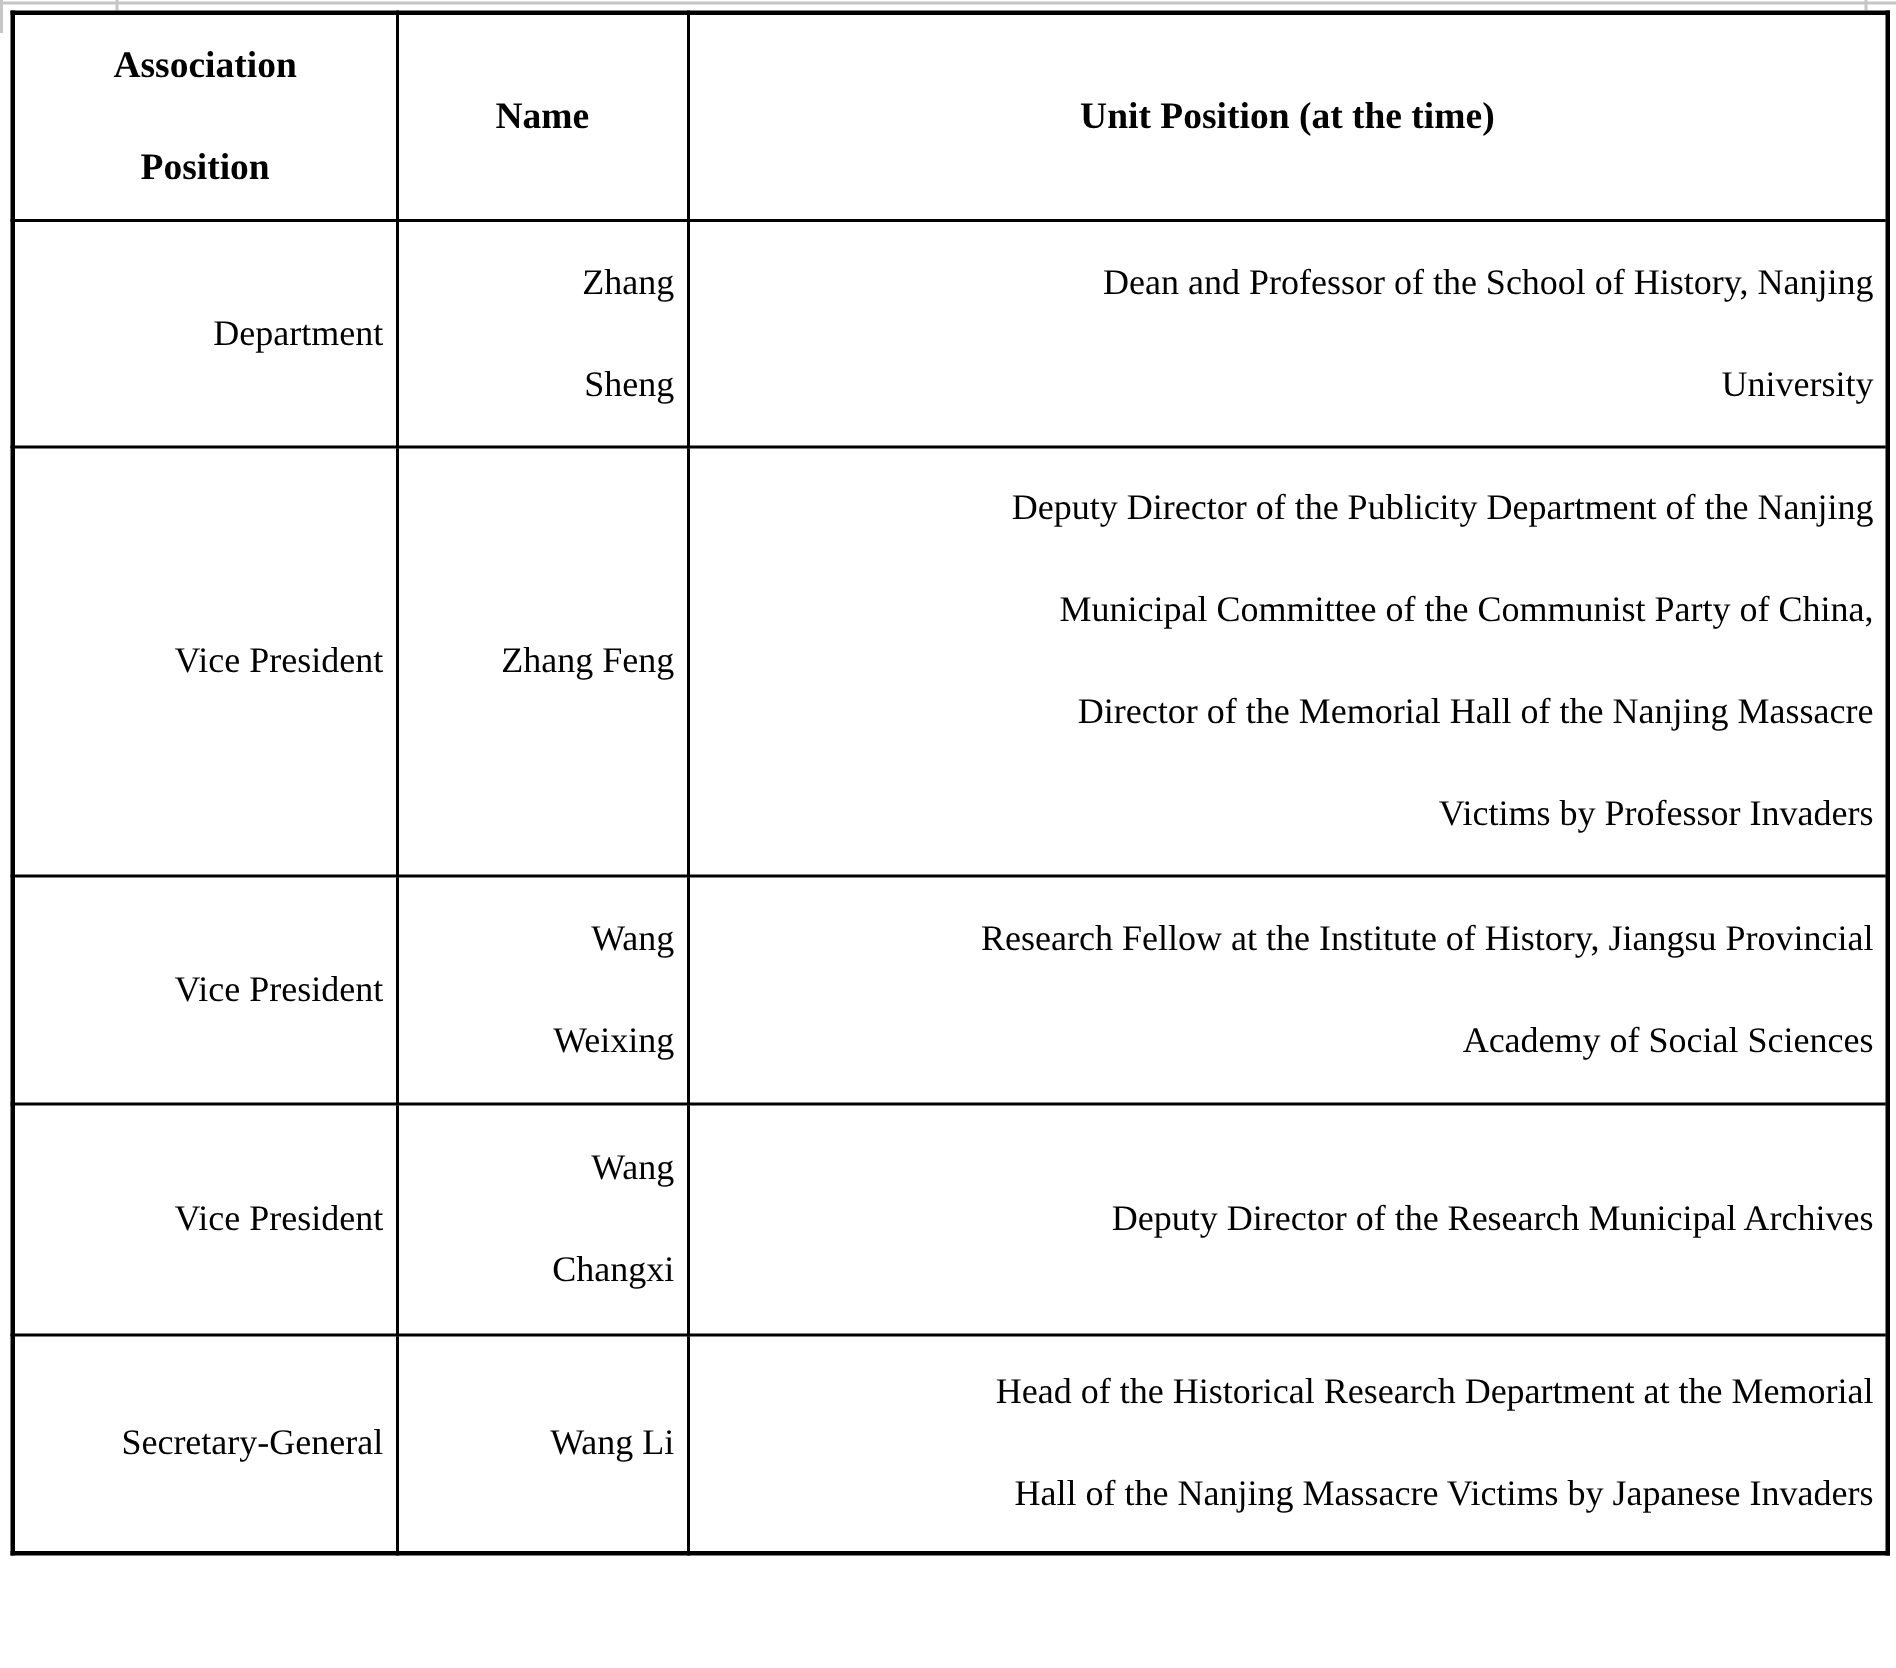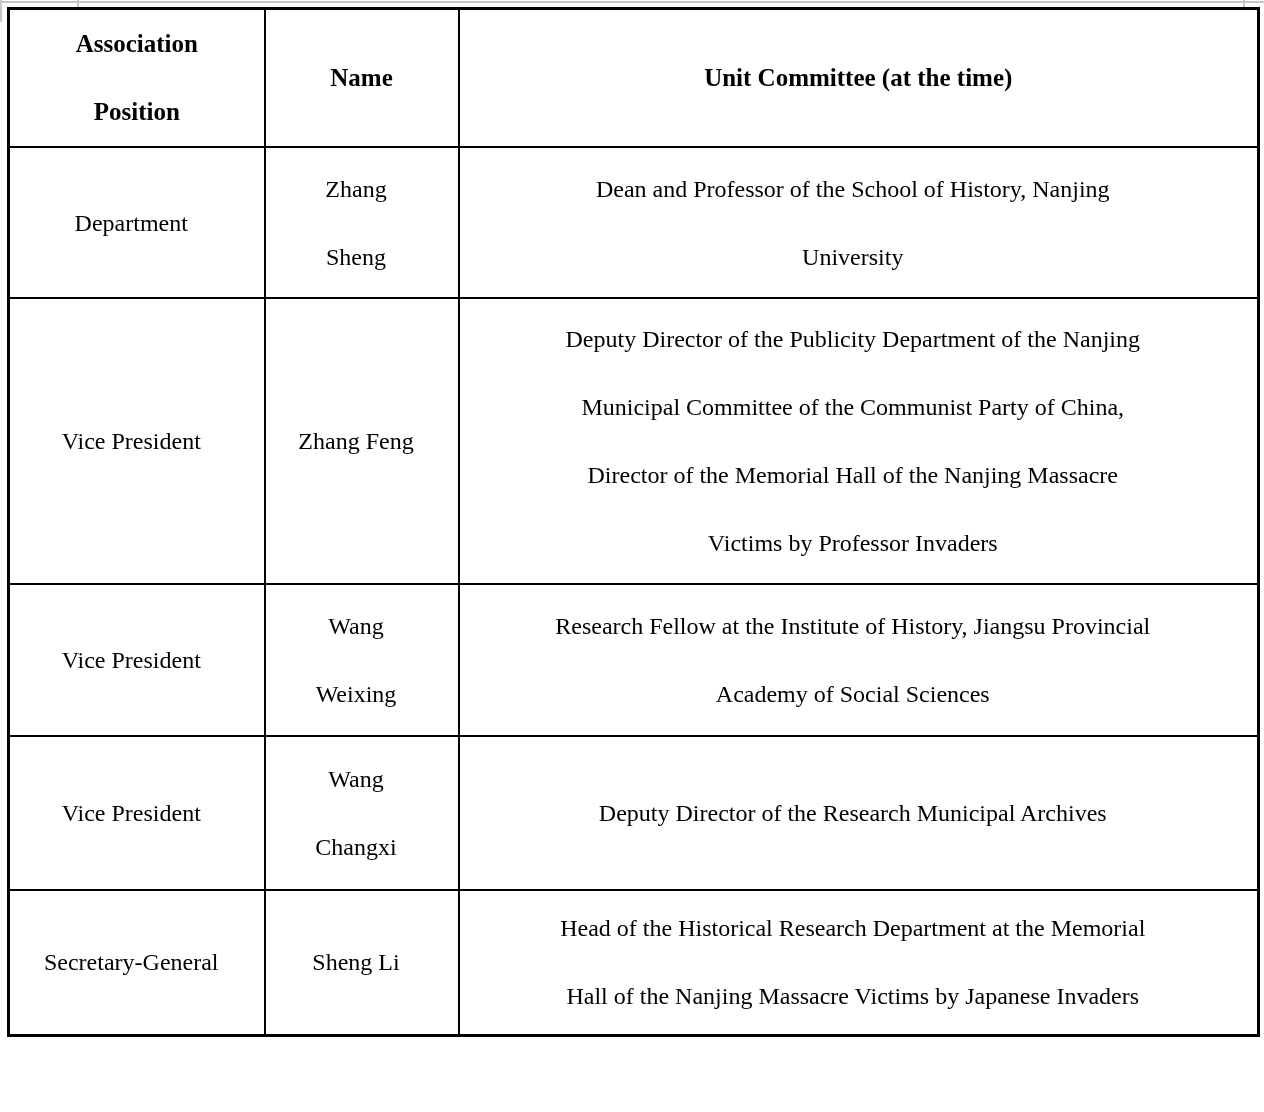--- a/index.html
+++ b/index.html
@@ -61,22 +61,22 @@
   tr.header-row th {
     font-weight: bold;
     font-size: 25px;
     line-height: 68px;
     text-align: center;
     padding: 0 6px;
   }
   tr.body-row td {
     font-size: 24px;
     line-height: 68px;
-    text-align: center;
-    padding: 0 24px 0 13px;
+    text-align: right;
+    padding: 0 8px 0 13px;
   }
   tr.row-1 { height: 151px; }
   tr.row-2 { height: 286px; }
   tr.row-3 { height: 152px; }
   tr.row-4 { height: 154px; }
   tr.row-5 { height: 145px; }
 </style>
 </head>
 <body>
 
@@ -93,21 +93,21 @@
         <col class="c2">
         <col class="c3">
     </colgroup>
 
     <tbody>
 
     <tr class="header-row">
       <th>Association
 Position</th>
       <th>Name</th>
-      <th>Unit Committee (at the time)</th>
+      <th>Unit Position (at the time)</th>
     </tr>
 
     <tr class="body-row row-1">
       <td>Department</td>
       <td>Zhang
 Sheng</td>
       <td>Dean and Professor of the School of History, Nanjing
 University</td>
     </tr>
 
@@ -130,20 +130,20 @@
 
     <tr class="body-row row-4">
       <td>Vice President</td>
       <td>Wang
 Changxi</td>
       <td>Deputy Director of the Research Municipal Archives</td>
     </tr>
 
     <tr class="body-row row-5">
       <td>Secretary-General</td>
-      <td>Sheng Li</td>
+      <td>Wang Li</td>
       <td>Head of the Historical Research Department at the Memorial
 Hall of the Nanjing Massacre Victims by Japanese Invaders</td>
     </tr>
   </tbody>
     </table>
 
 </div>
 
 </body></html>

